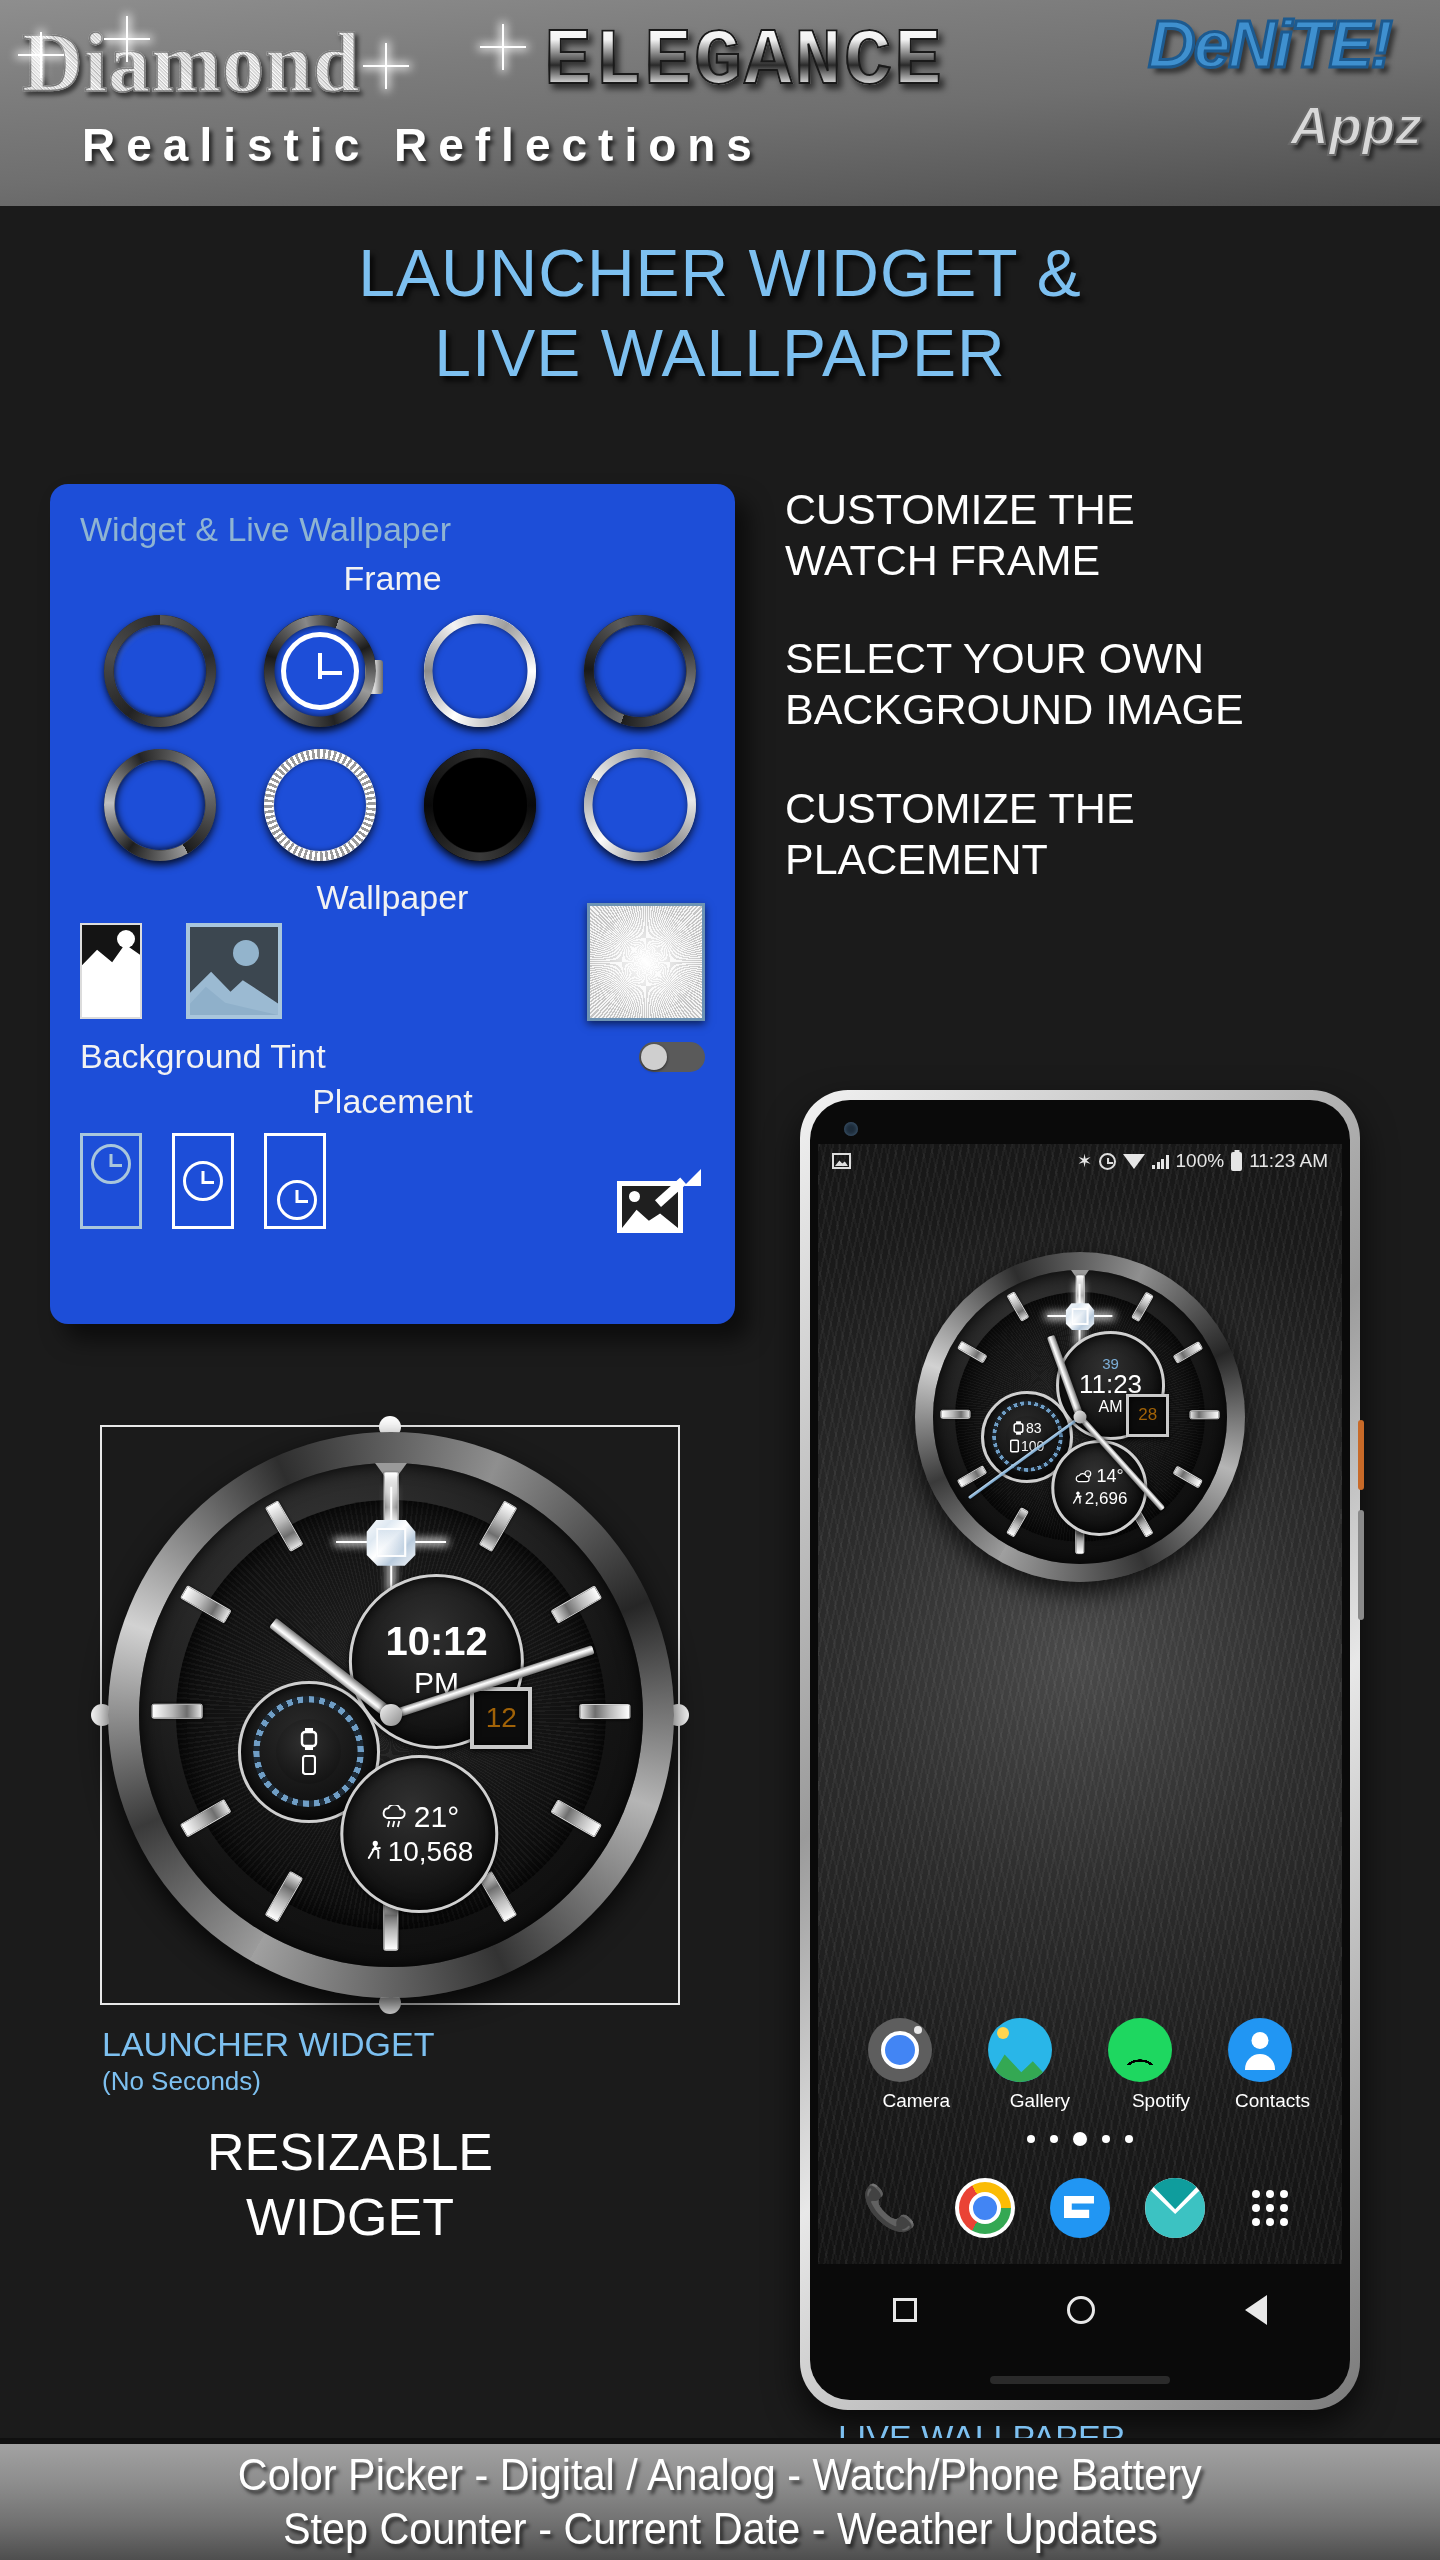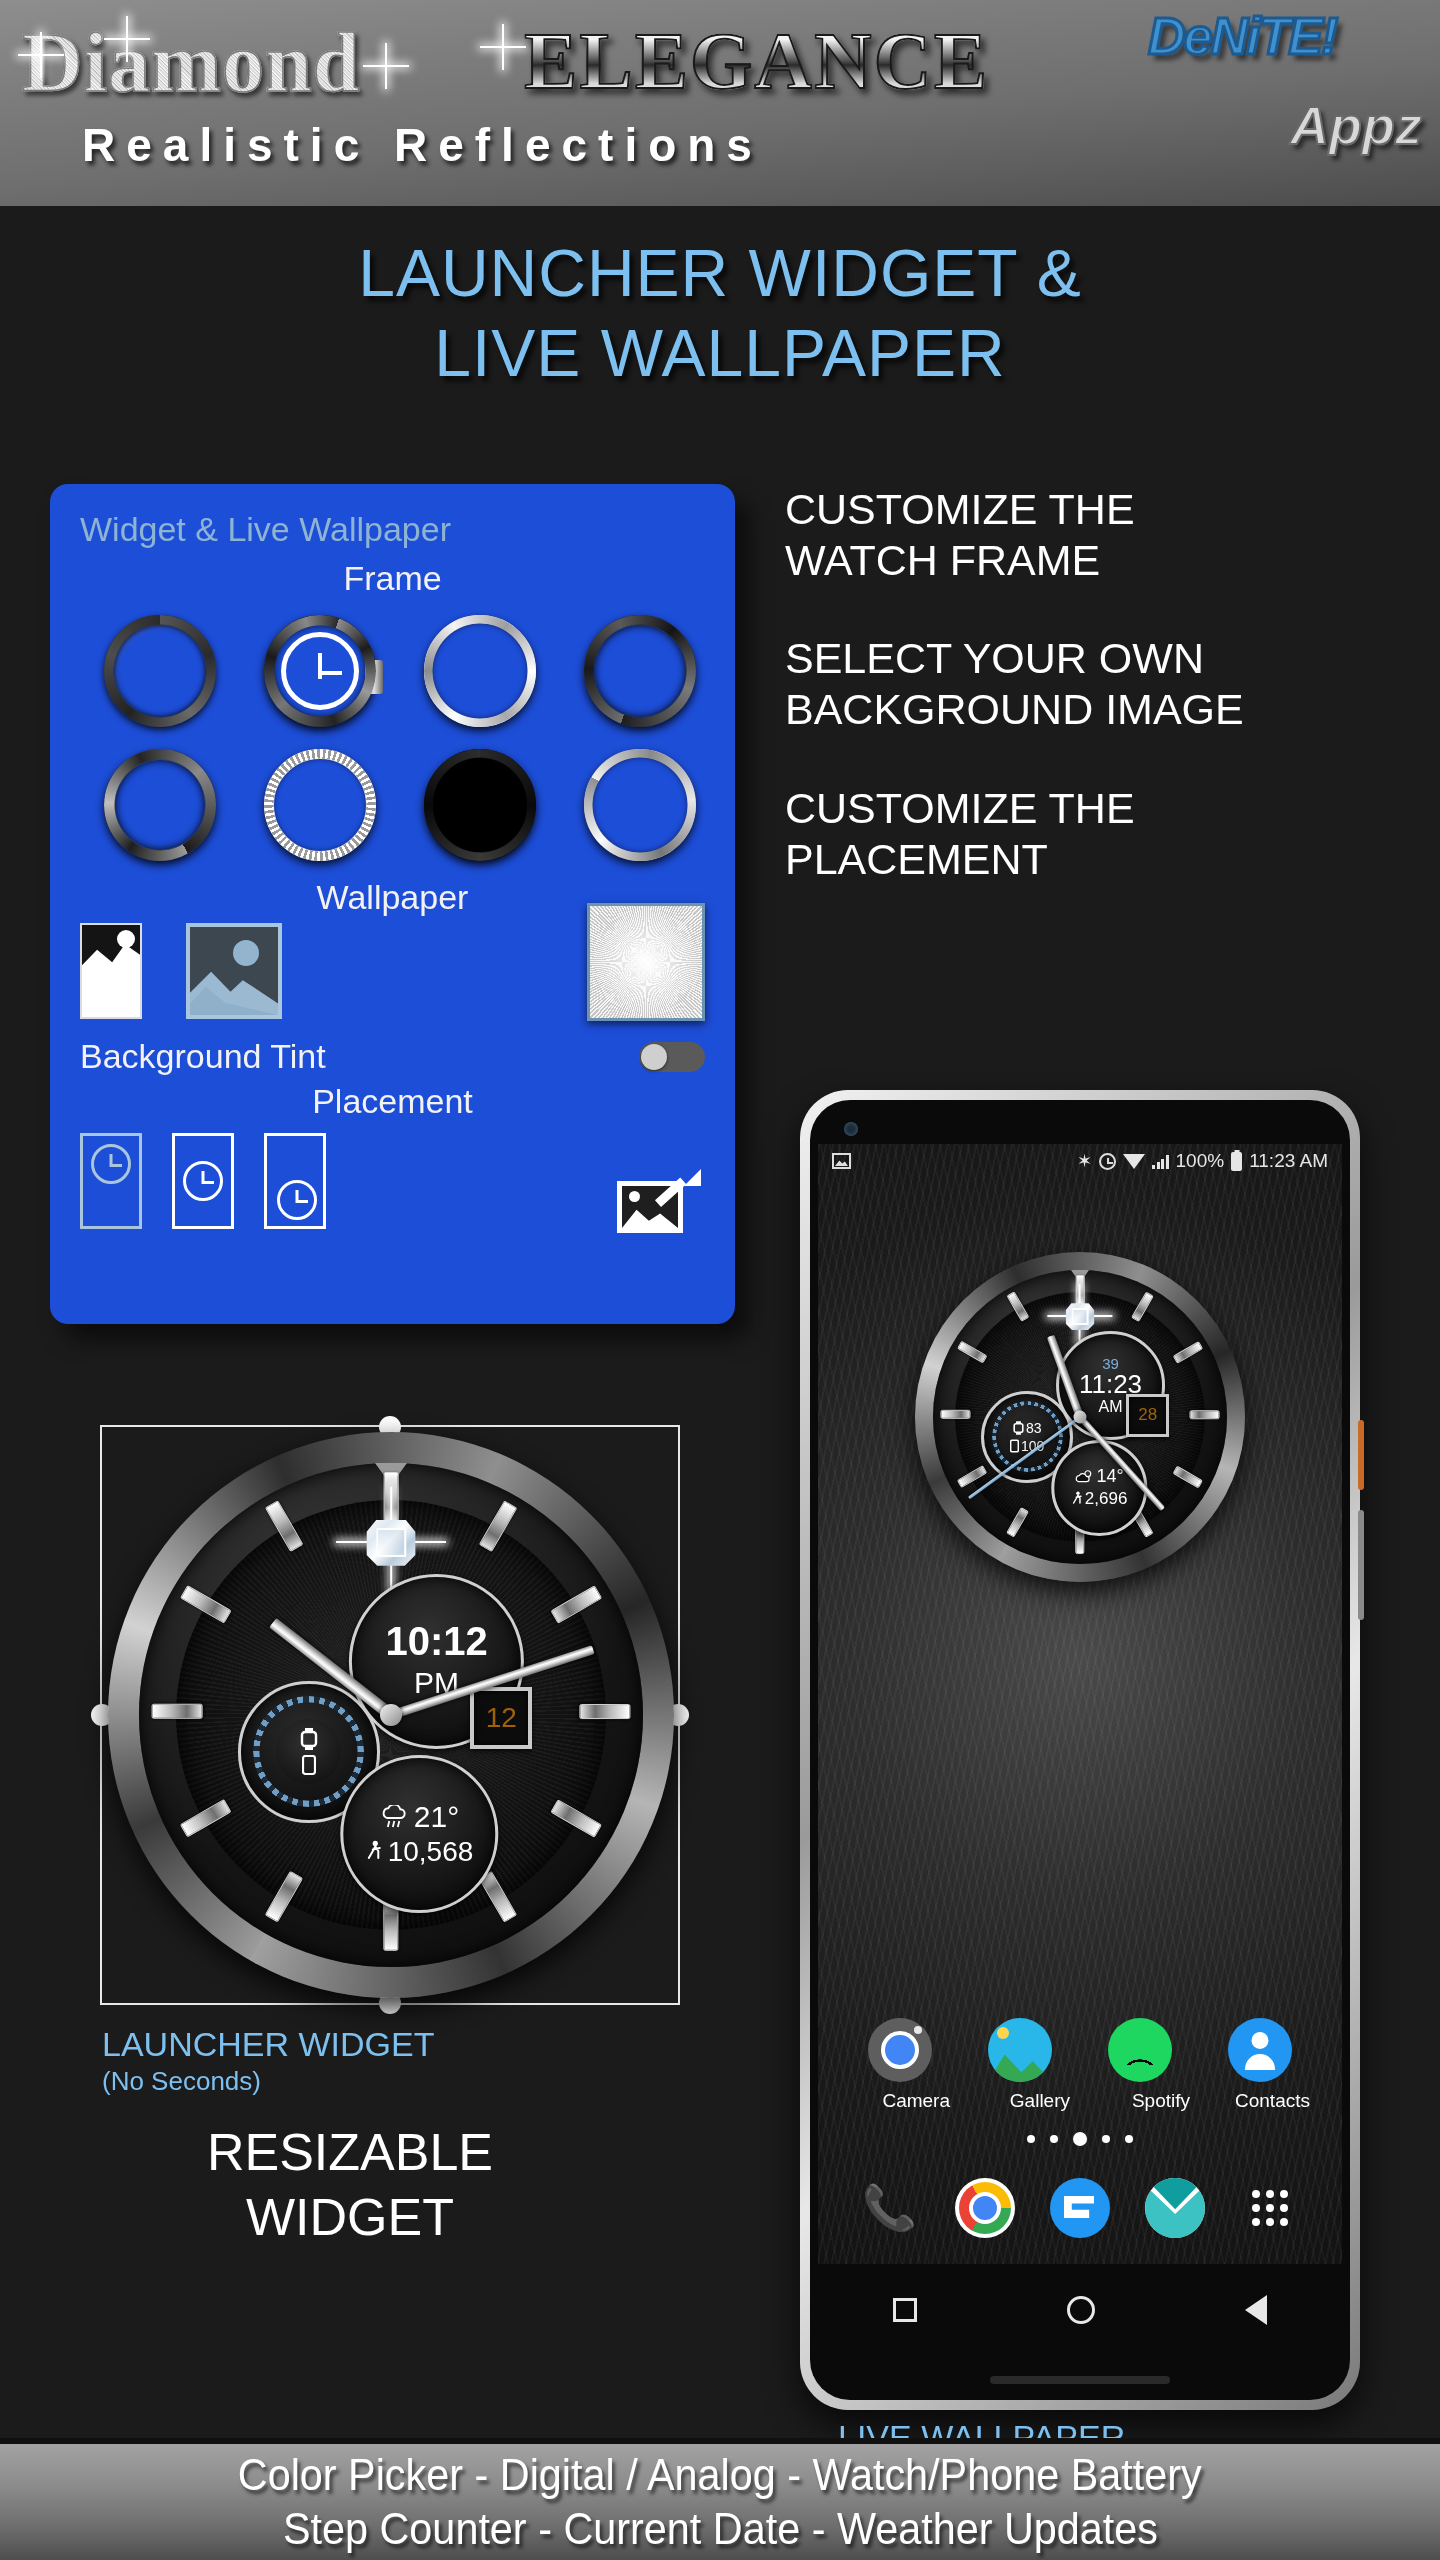--- a/index.html
+++ b/index.html
@@ -24,23 +24,23 @@
     font-size:84px; font-weight:bold; letter-spacing:1px;
     font-family:"Liberation Serif", serif;
     color:#d8d8d8;
     background:repeating-linear-gradient(45deg,#ffffff 0px,#cfcfcf 2px,#f4f4f4 3px,#b4b4b4 5px);
     -webkit-background-clip:text; background-clip:text; color:transparent;
     text-shadow:none;
     filter:drop-shadow(3px 4px 2px rgba(0,0,0,.55));
     -webkit-text-stroke:1.5px #7a7a7a;
   }
   .elegance-word {
-    position:absolute; left:524px; top:8px;
+    position:absolute; left:544px; top:8px;
     font-size:80px; font-weight:bold; letter-spacing:2px;
-    font-family:Liberation Serif, serif;
+    font-family:Liberation Mono, monospace;
     background:linear-gradient(180deg,#ffffff 0%,#f2f2f2 26%,#4a4a4a 50%,#2a2a2a 54%,#d8d8d8 74%,#ffffff 100%);
     -webkit-background-clip:text; background-clip:text; color:transparent;
     -webkit-text-stroke:2px #1a1a1a;
     filter:drop-shadow(4px 5px 3px rgba(0,0,0,.6));
   }
   .realistic-word {
     position:absolute; left:82px; top:118px;
     font-size:46px; font-weight:bold; letter-spacing:11px;
     color:#ffffff;
     font-family:"Liberation Sans", sans-serif;
@@ -50,21 +50,21 @@
   .sparkle::before,.sparkle::after{
     content:""; position:absolute; background:#fff; left:50%; top:50%;
     box-shadow:0 0 10px 2px rgba(255,255,255,.9);
   }
   .sparkle::before{ width:2px; height:46px; transform:translate(-50%,-50%); }
   .sparkle::after{ width:46px; height:2px; transform:translate(-50%,-50%); }
 
   .denite-logo { position:absolute; right:12px; top:2px; width:280px; height:200px; }
   .denite-main {
     position:absolute; left:0; top:4px;
-    font-size:52px; font-weight:bold; font-style:italic;
+    font-size:66px; font-weight:bold; font-style:italic;
     font-family:"Liberation Sans", sans-serif;
     color:#3f90cf;
     -webkit-text-stroke:3px #1d5a8f;
     text-shadow:5px 6px 5px rgba(0,0,0,.55);
     letter-spacing:-2px;
   }
   .denite-appz {
     position:absolute; right:6px; top:92px;
     font-size:54px; font-weight:bold; font-style:italic;
     font-family:"Liberation Sans", sans-serif;

